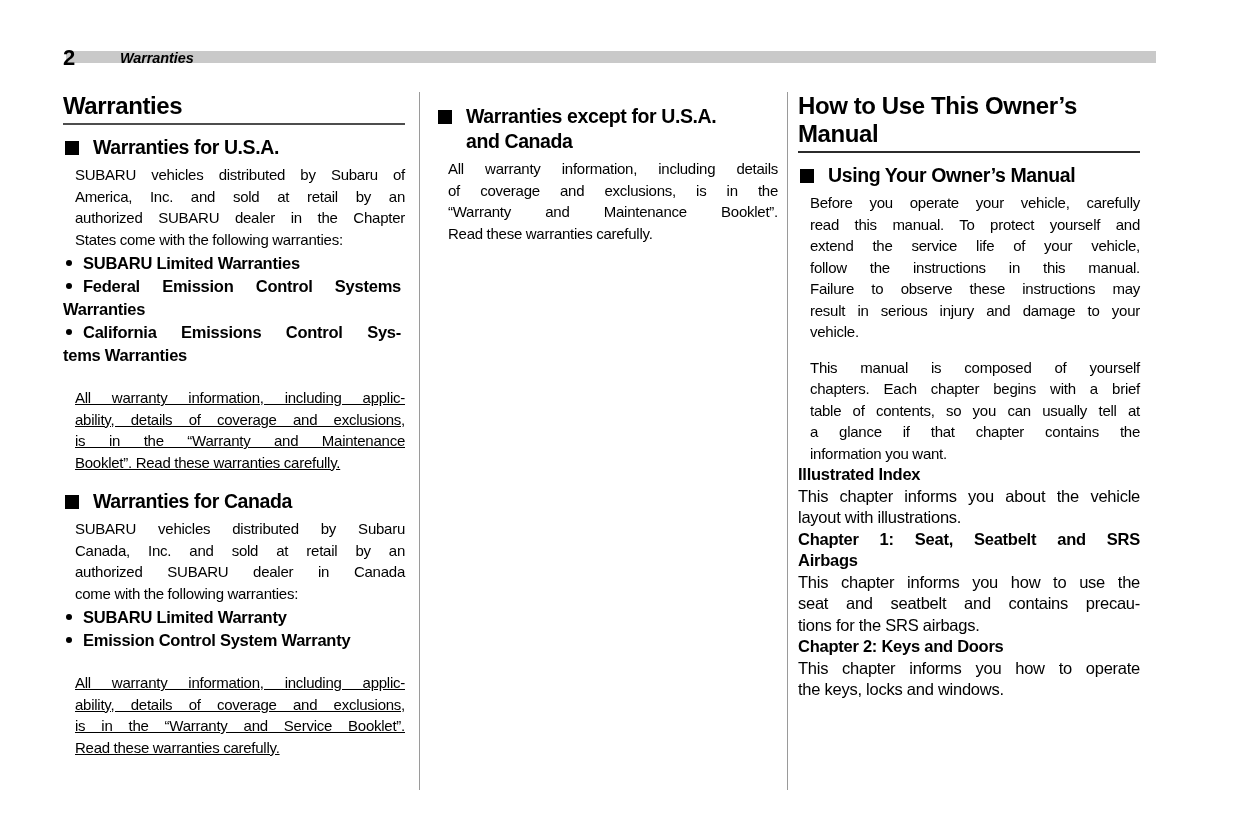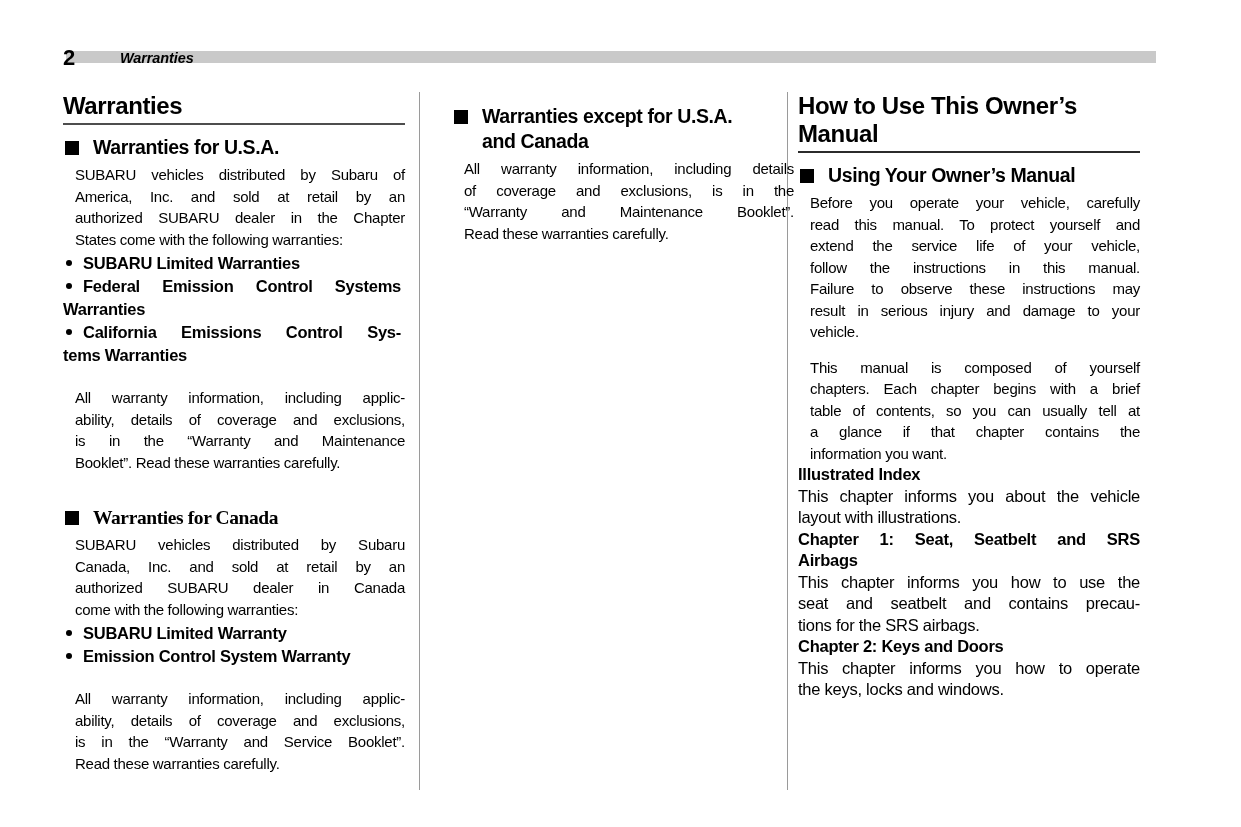--- a/index.html
+++ b/index.html
@@ -59,21 +59,21 @@
     top: 92px;
     width: 1241px;
     height: 700px;
   }
   .col {
     position: absolute;
     top: 0;
     width: 342px;
   }
   .col-1 { left: 63px; }
-  .col-2 { left: 452px; }
+  .col-2 { left: 436px; }
   .col-3 { left: 798px; }
 
   .divider {
     position: absolute;
     top: 0;
     width: 1px;
     height: 698px;
     background: #9a9a9a;
   }
   .divider-1 { left: 419px; }
@@ -119,21 +119,21 @@
   }
 
   p.body {
     font-size: 15px;
     line-height: 21.5px;
     margin: 0 0 0 12px;
     text-align: justify;
     letter-spacing: -0.25px;
     word-spacing: -0.2px;
   }
-  p.body.gap { margin-top: 20px; }
+  p.body.gap { margin-top: 20px; text-decoration: underline; }
   p.body.gap-sm { margin-top: 14px; }
 
   ul.bullets {
     list-style: none;
     margin: 2px 0 0 0;
     padding: 0;
   }
   ul.bullets li {
     font-size: 16.5px;
     font-weight: bold;
@@ -233,21 +233,21 @@
       </li>
     </ul>
 
     <p class="body lines gap">
       <span class="ln">All warranty information, including applic-</span>
       <span class="ln">ability, details of coverage and exclusions,</span>
       <span class="ln">is in the “Warranty and Maintenance</span>
       <span class="ln last">Booklet”. Read these warranties carefully.</span>
     </p>
 
-    <div class="sub-head" style="margin-top:32px;font-family:Liberation Serif, serif;">
+    <div class="sub-head" style="margin-top:16px;">
       <span class="sq"></span>
       <span>Warranties for Canada</span>
     </div>
 
     <p class="body lines">
       <span class="ln">SUBARU vehicles distributed by Subaru</span>
       <span class="ln">Canada, Inc. and sold at retail by an</span>
       <span class="ln">authorized SUBARU dealer in Canada</span>
       <span class="ln last">come with the following warranties:</span>
     </p>

